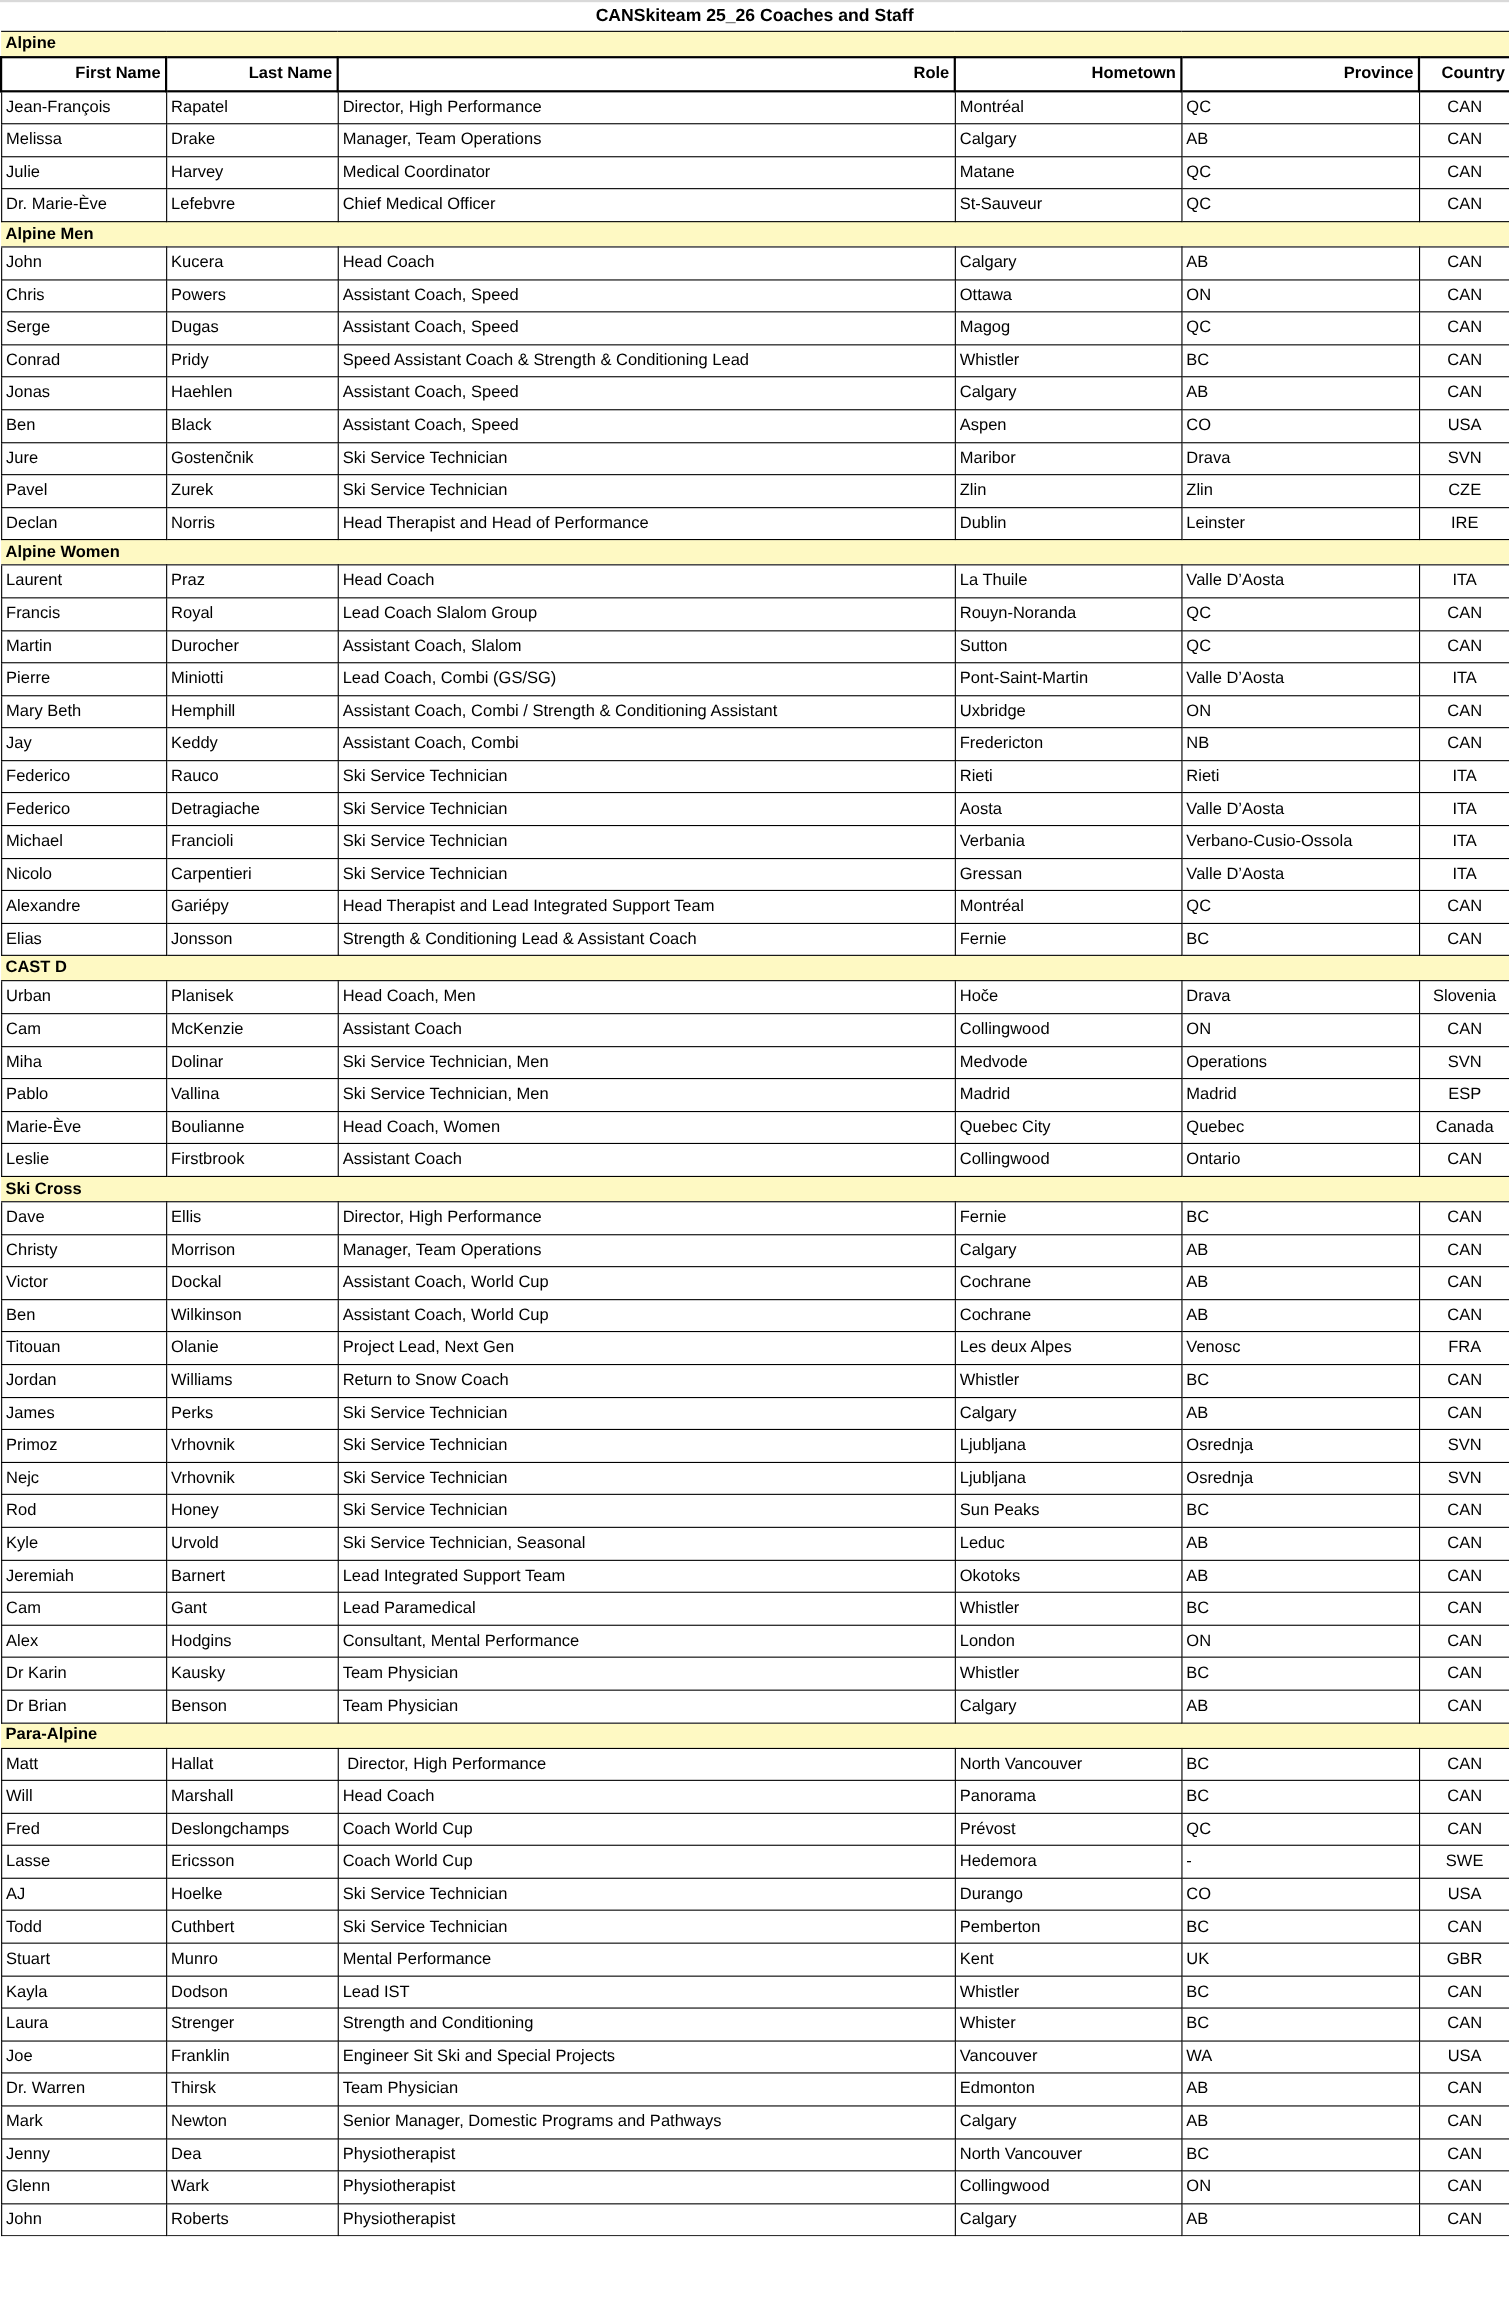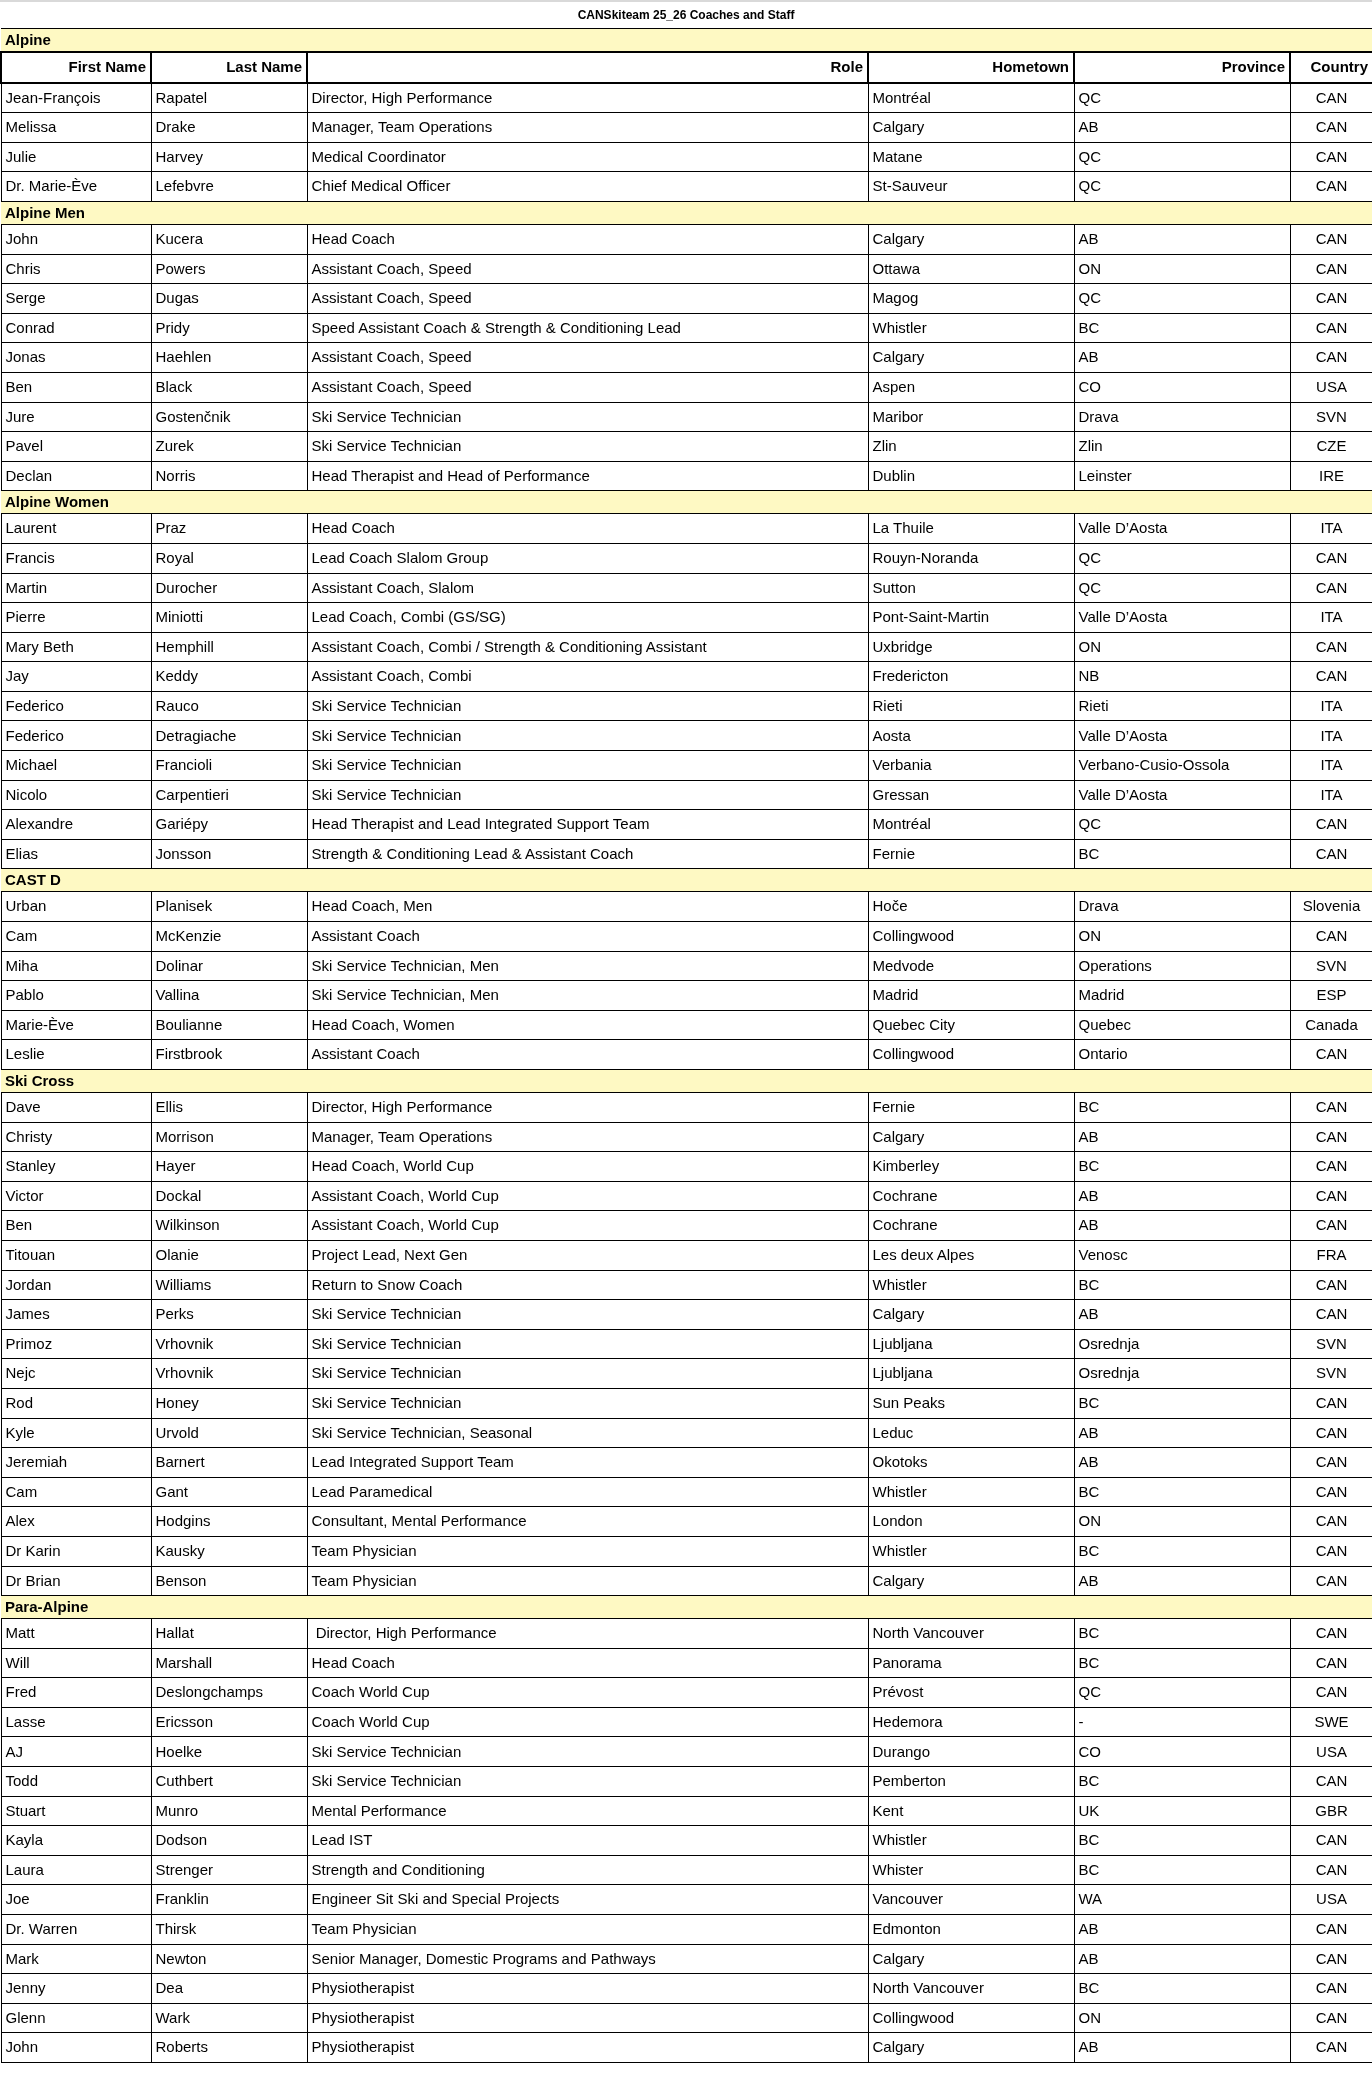--- a/index.html
+++ b/index.html
@@ -8,21 +8,21 @@
     font-family: "Liberation Sans", "DejaVu Sans", sans-serif;
     color: #000;
   }
   .top-strip { height: 2px; background: #d9d9d9; }
   .title-row {
     height: 26px;
     display: flex;
     align-items: center;
     justify-content: center;
     font-weight: 700;
-    font-size: 12px;
+    font-size: 16px;
   }
   table.staff {
     border-collapse: collapse;
     table-layout: fixed;
     width: 1372px;
   }
   table.staff td {
     border: 1px solid #000;
     height: 28.6px;
     padding: 0 4px;
@@ -344,28 +344,20 @@
         </tr>
         <tr>
           <td>Christy</td>
           <td>Morrison</td>
           <td>Manager, Team Operations</td>
           <td>Calgary</td>
           <td>AB</td>
           <td class="country">CAN</td>
         </tr>
         <tr>
-          <td>Stanley</td>
-          <td>Hayer</td>
-          <td>Head Coach, World Cup</td>
-          <td>Kimberley</td>
-          <td>BC</td>
-          <td class="country">CAN</td>
-        </tr>
-        <tr>
           <td>Victor</td>
           <td>Dockal</td>
           <td>Assistant Coach, World Cup</td>
           <td>Cochrane</td>
           <td>AB</td>
           <td class="country">CAN</td>
         </tr>
         <tr>
           <td>Ben</td>
           <td>Wilkinson</td>

